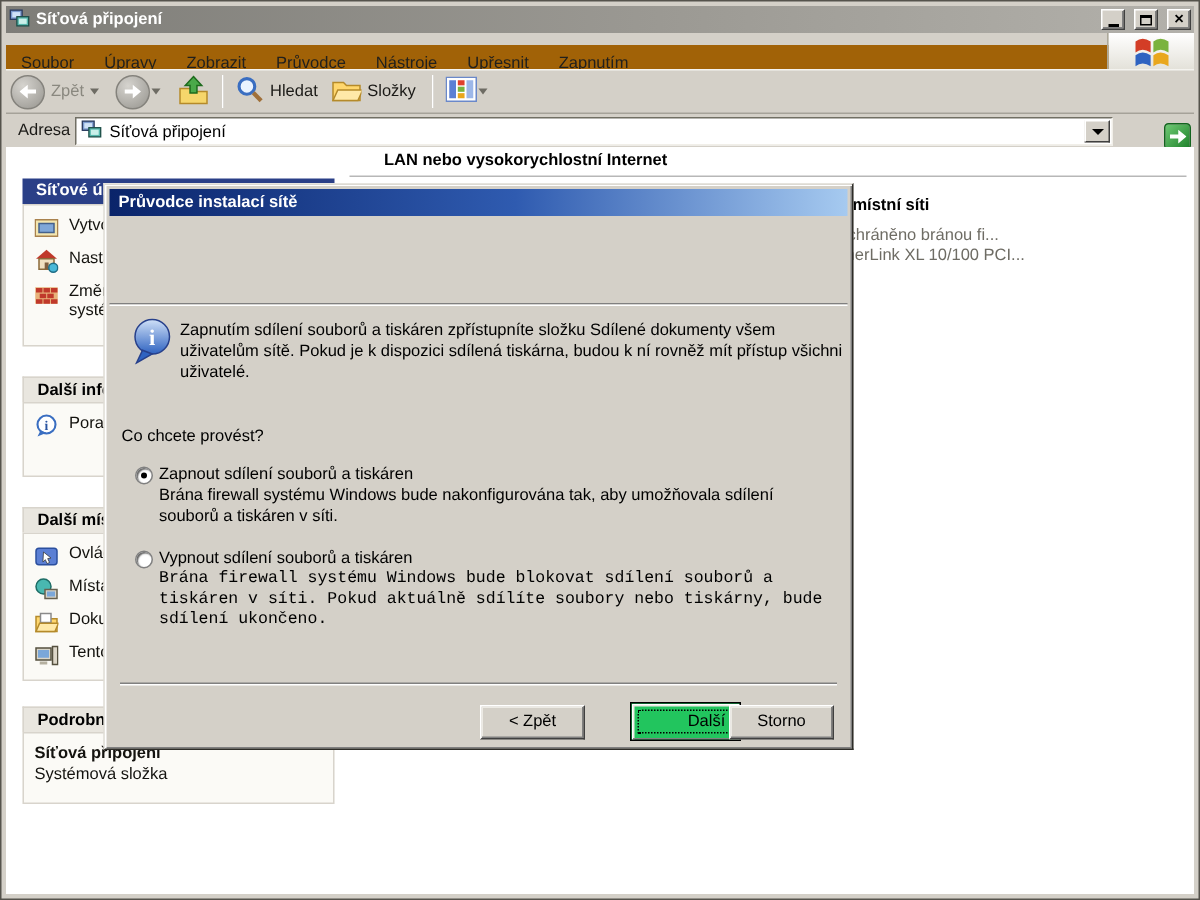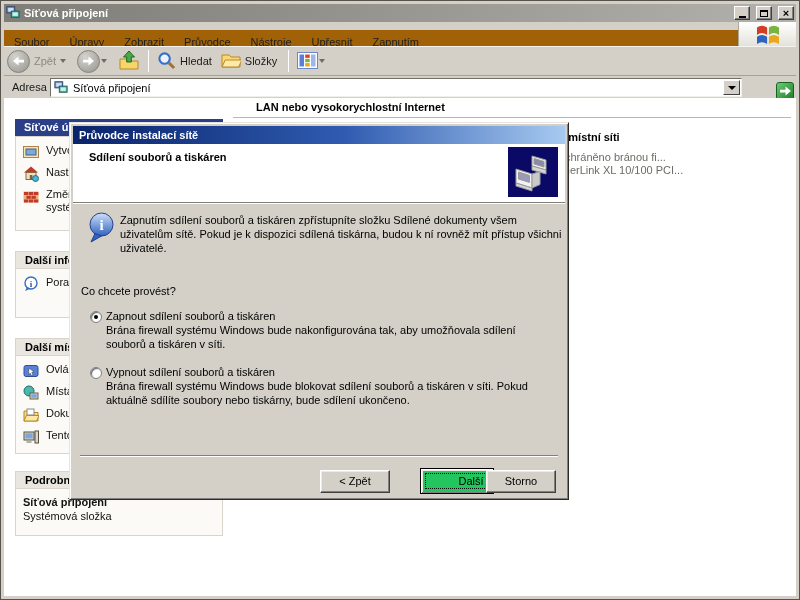--- a/index.html
+++ b/index.html
@@ -316,37 +316,20 @@
         <div class="details-name">Síťová připojení</div>
         <div>Systémová složka</div>
       </div>
     </div>
   </div>
 
   <div class="dialog">
     <div class="dlg-title">
       <span>Průvodce instalací sítě</span>
     </div>
-    <div class="dlg-header">
-      <span class="dlg-heading">Sdílení souborů a tiskáren</span>
-      <span class="dlg-hicon">
-        <svg width="50" height="50" viewBox="0 0 50 50">
-          <rect width="50" height="50" fill="#0a0a66"></rect>
-          <g stroke="#9a9a9a" stroke-width="1">
-            <path d="M24 9 l14 4 v10 l-14 -4 z" fill="#ececec"></path>
-            <path d="M26 11.5 l10 3 v5.5 l-10 -3 z" fill="#8a8aa8"></path>
-            <path d="M24 19 l14 4 v4 l-14 -4 z" fill="#d6d6d6"></path>
-            <path d="M8 22 l16 5 v14 l-16 -5 z" fill="#f2f2f2"></path>
-            <path d="M10.5 25 l11 3.4 v7 l-11 -3.4 z" fill="#9a9ab8"></path>
-            <path d="M8 36 l16 5 v3 l-16 -5 z" fill="#d6d6d6"></path>
-            <path d="M24 27 l8 -2.5 v13 l-8 3.5 z" fill="#c9c9c9"></path>
-          </g>
-        </svg>
-      </span>
-    </div>
     <div class="dlg-sep"></div>
 
     <span class="balloon">
       <svg width="27" height="31" viewBox="0 0 27 31">
         <defs>
             <linearGradient id="bg1" x1="0" y1="0" x2="0" y2="1">
               <stop offset="0" stop-color="#cfe0f7"></stop>
               <stop offset="1" stop-color="#2f63c1"></stop>
             </linearGradient>
           </defs>
@@ -357,21 +340,21 @@
     </span>
     <div class="dlg-intro">Zapnutím sdílení souborů a tiskáren zpřístupníte složku Sdílené dokumenty všem uživatelům sítě. Pokud je k dispozici sdílená tiskárna, budou k ní rovněž mít přístup všichni uživatelé.</div>
     <div class="dlg-question">Co chcete provést?</div>
 
     <span class="radio sel" style="left:20px; top:188px;"></span>
     <span class="opt-label" style="top:187px;">Zapnout sdílení souborů a tiskáren</span>
     <div class="opt-desc" style="top:201px;">Brána firewall systému Windows bude nakonfigurována tak, aby umožňovala sdílení souborů a tiskáren v síti.</div>
 
     <span class="radio" style="left:20px; top:244px;"></span>
     <span class="opt-label" style="top:243px;">Vypnout sdílení souborů a tiskáren</span>
-    <div class="opt-desc" style="top:257px;">Brána firewall systému Windows bude blokovat sdílení souborů a tiskáren v síti. Pokud aktuálně sdílíte soubory nebo tiskárny, bude sdílení ukončeno.</div>
+    <div class="opt-desc" style="top:257px;font-family:Liberation Mono, monospace;">Brána firewall systému Windows bude blokovat sdílení souborů a tiskáren v síti. Pokud aktuálně sdílíte soubory nebo tiskárny, bude sdílení ukončeno.</div>
 
     <div class="dlg-sep2"></div>
     <span class="btn" style="left:250px;">&lt; Zpět</span>
     <span class="btn-default" style="left:330px;">Další &gt;</span>
     <span class="btn" style="left:416px;">Storno</span>
   </div>
 
 </div>
 
 </body></html>

